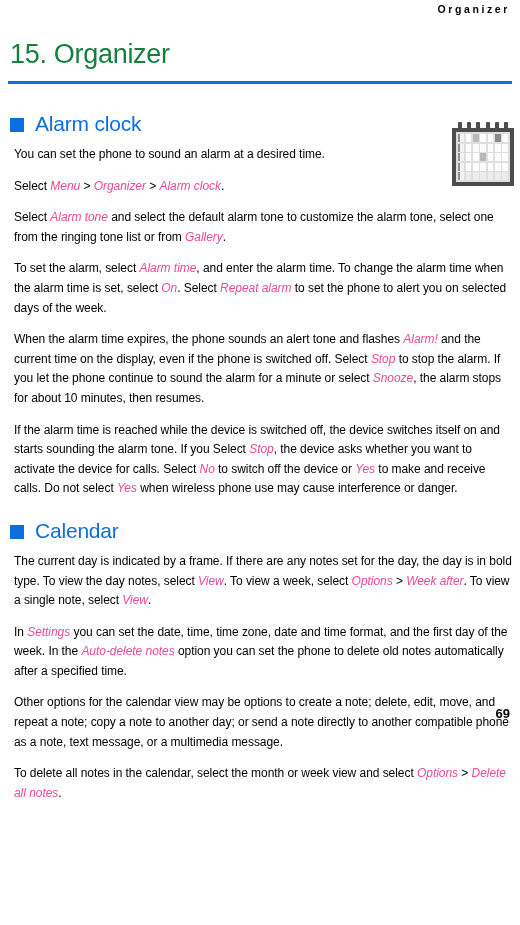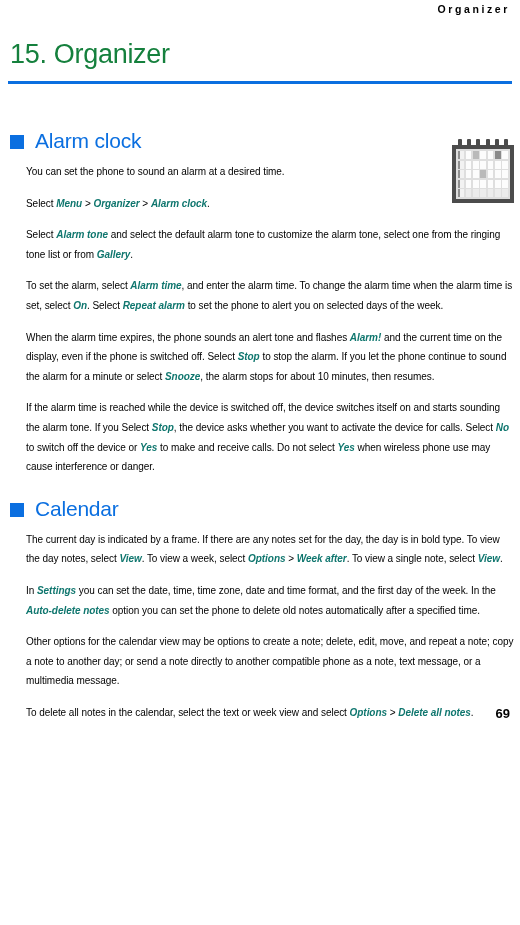--- a/index.html
+++ b/index.html
@@ -55,21 +55,21 @@
     top: 81px;
     left: 8px;
     width: 504px;
     height: 3px;
     background: #0b6fe0;
   }
 
   
   .content {
     position: absolute;
-    top: 129px;
+    top: 112px;
     left: 10px;
     width: 504px;
   }
 
   
   .section-head {
     display: flex;
     align-items: center;
     margin: 0 0 9px 0;
     padding: 0;
@@ -88,34 +88,34 @@
     font-size: 21px;
     font-weight: normal;
     color: #0b6fe0;
     line-height: 24px;
     letter-spacing: -0.2px;
     white-space: nowrap;
   }
 
   
   p.para {
-    margin: 0 0 12px 16px;
-    font-size: 10px;
+    margin: 0 0 12px 4px;
+    font-size: 12px;
     line-height: 19.6px;
     color: #000000;
     letter-spacing: -0.05px;
     text-align: left;
   }
   .narrow {
     width: 420px;
   }
   em.ui {
     font-style: italic;
-    color: #0f766e;
-    font-weight: bold;
+    color: #ec4899;
+    font-weight: normal;
   }
 
   
   .cal-icon {
     position: absolute;
     top: 10px;
     right: 0px;
     width: 62px;
     height: 64px;
   }
@@ -260,19 +260,19 @@
     <p class="para"><span>If the alarm time is reached while the device is switched off, the device switches itself on and starts sounding the alarm tone. If you Select </span><em class="ui">Stop</em><span>, the device asks whether you want to activate the device for calls. Select </span><em class="ui">No</em><span> to switch off the device or </span><em class="ui">Yes</em><span> to make and receive calls. Do not select </span><em class="ui">Yes</em><span> when wireless phone use may cause interference or danger.</span></p>
 
     <div class="section-head" style="margin-top:20px;">
       <span class="sq-bullet"></span>
       <span class="section-title">Calendar</span>
     </div>
 
     <p class="para"><span>The current day is indicated by a frame. If there are any notes set for the day, the day is in bold type. To view the day notes, select </span><em class="ui">View</em><span>. To view a week, select </span><em class="ui">Options</em><span> &gt; </span><em class="ui">Week after</em><span>. To view a single note, select </span><em class="ui">View</em><span>.</span></p>
     <p class="para"><span>In </span><em class="ui">Settings</em><span> you can set the date, time, time zone, date and time format, and the first day of the week. In the </span><em class="ui">Auto-delete notes</em><span> option you can set the phone to delete old notes automatically after a specified time.</span></p>
     <p class="para"><span>Other options for the calendar view may be options to create a note; delete, edit, move, and repeat a note; copy a note to another day; or send a note directly to another compatible phone as a note, text message, or a multimedia message.</span></p>
-    <p class="para"><span>To delete all notes in the calendar, select the text or week view and select </span><em class="ui">Options</em><span> &gt; </span><em class="ui">Delete all notes</em><span>.</span></p>
+    <p class="para"><span>To delete all notes in the calendar, select the month or week view and select </span><em class="ui">Options</em><span> &gt; </span><em class="ui">Delete all notes</em><span>.</span></p>
 
   </div>
 
   <div class="page-number">69</div>
 
 </div>
 
 </body></html>

